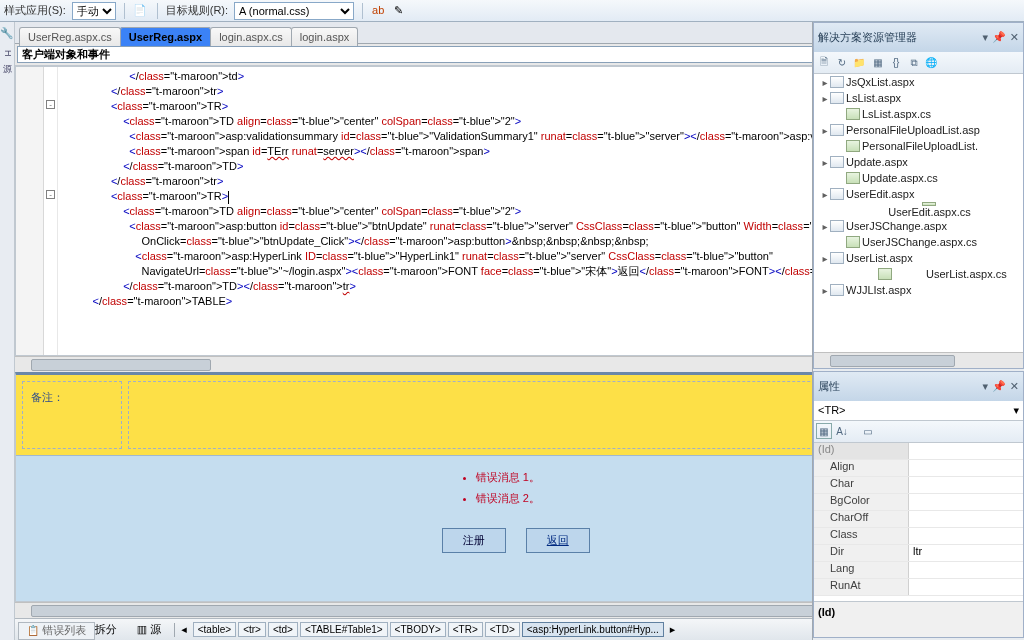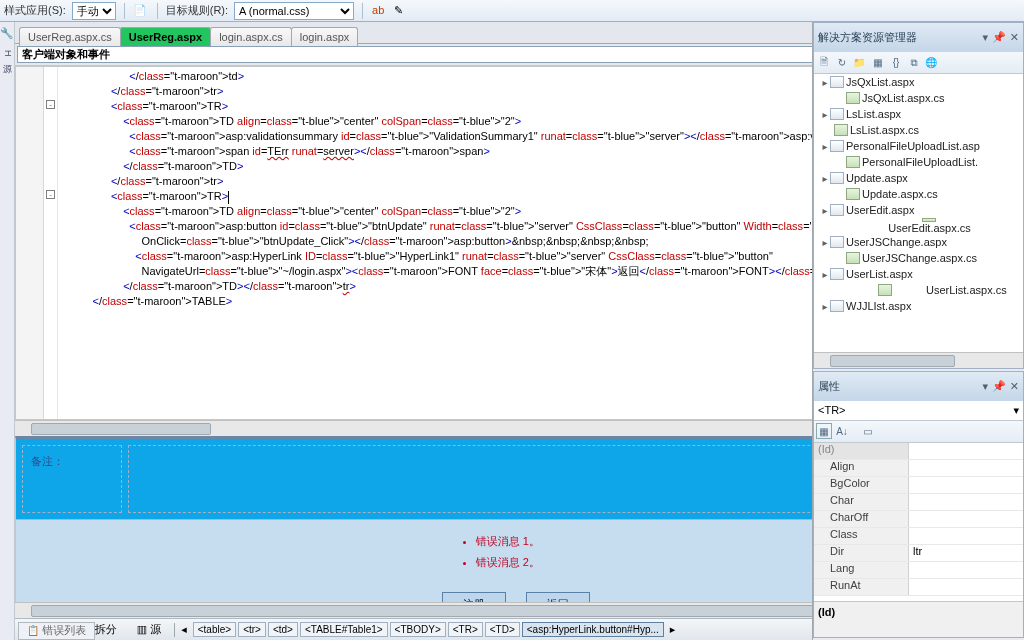--- a/index.html
+++ b/index.html
@@ -10,41 +10,41 @@
 .top-toolbar .sep { width: 1px; height: 16px; background: #b0c0d0; margin: 0 2px; }
 .tb-btn { width: 16px; height: 16px; display: inline-block; border: 1px solid transparent; }
 
 .main-area { position: absolute; top: 22px; left: 0; right: 212px; bottom: 0; display: flex; }
 .left-gutter { width: 18px; background: #e8ecf2; border-right: 1px solid #c0c8d0; display: flex; flex-direction: column; align-items: center; padding-top: 4px; gap: 6px; }
 .left-gutter .gutter-item { width: 14px; height: 14px; display: flex; align-items: center; justify-content: center; color: #666; }
 
 .editor-zone { flex: 1; display: flex; flex-direction: column; position: relative; }
 .tab-strip { height: 22px; background: #e4e8ee; display: flex; align-items: flex-end; padding-left: 4px; position: relative; border-bottom: 1px solid #a0a8b0; }
 .file-tab { padding: 3px 8px; background: linear-gradient(#f8f8f8, #e8e8e8); border: 1px solid #a0a8b0; border-bottom: none; border-radius: 3px 3px 0 0; margin-right: -1px; color: #555; cursor: pointer; }
-.file-tab.active { background: #22c55e; font-weight: bold; color: #000; z-index: 2; }
+.file-tab.active { background: #3b82f6; font-weight: bold; color: #000; z-index: 2; }
 .tab-ctrls { position: absolute; right: 4px; top: 3px; display: flex; gap: 6px; color: #444; }
 
 .dd-row { height: 22px; display: flex; border-bottom: 1px solid #c0c8d0; }
 .dd-row .dd { flex: 1; border: 1px solid #88a0b8; background: #fff; margin: 2px; display: flex; align-items: center; justify-content: space-between; padding: 0 4px; }
 .dd .arrow { color: #555; }
 
 .code-area { flex: 1; display: flex; background: #fff; overflow: hidden; position: relative; border: 1px solid #c0c8d0; }
 .code-gutter { width: 28px; background: #f4f4f4; border-right: 1px solid #d8d8d8; }
 .code-fold { width: 14px; background: #fff; border-right: 1px solid #e8e8e8; display: flex; flex-direction: column; padding-top: 2px; }
 .fold-box { width: 9px; height: 9px; border: 1px solid #808080; margin: 1px auto; font-size: 8px; line-height: 7px; text-align: center; color: #606060; }
 .code-text { flex: 1; font-family: "Courier New", monospace; font-size: 12px; line-height: 15px; white-space: pre; overflow: hidden; padding: 2px 0 0 4px; color: #000; }
 .t-blue { color: #0000c0; }
 .t-red { color: #c00000; }
 .wavy { text-decoration: underline wavy #c00000; }
 .cursor-ibeam { display: inline-block; border-left: 1px solid #000; height: 13px; vertical-align: middle; }
 
 .hscroll { height: 16px; background: #e8e8e8; border-top: 1px solid #c0c0c0; position: relative; }
 .hscroll .thumb { position: absolute; left: 16px; top: 2px; height: 12px; width: 180px; background: #c8d0d8; border: 1px solid #a0a8b0; border-radius: 2px; }
 
-.designer-split { height: 166px; border: 1px solid #c0c8d0; border-top: 3px solid #6a87a8; background: #0ea5e9; display: flex; flex-direction: column; }
+.designer-split { height: 230px; border: 1px solid #c0c8d0; border-top: 3px solid #6a87a8; background: #fde047; display: flex; flex-direction: column; }
 .design-top { flex: 0 0 80px; display: flex; }
 .remark-box { width: 100px; padding: 8px; color: #2c4b8b; border: 1px dashed #a0b0c8; margin: 6px; }
 .design-right { flex: 1; border: 1px dashed #a0b0c8; margin: 6px 6px 6px 0; }
 .error-panel { flex: 1; background: #c5ddef; border-top: 1px solid #a0b8d0; padding-top: 14px; }
 .error-panel ul { list-style: disc; margin-left: 46%; color: #c00020; }
 .error-panel li { margin-bottom: 6px; }
 .btn-row { padding: 16px 0 10px; display: flex; justify-content: center; gap: 20px; }
 .vs-btn { padding: 4px 20px; background: #bdd6ec; border: 1px solid #5a80a8; color: #003; cursor: pointer; }
 .vs-btn.link { text-decoration: underline; color: #002a80; }
 
@@ -221,31 +221,26 @@
       <span class="ic">{}</span>
       <span class="ic">⧉</span>
       <span class="ic">🌐</span>
     </div>
     <div class="tree" id="tree-host">
         <div class="tree-row" style="padding-left: 6px;">
           <span class="tvexp">▸</span>
           <span class="tvic ic-file"></span>
           <span class="tvtxt">JsQxList.aspx</span>
         </div>
+        <div class="tree-row" style="padding-left: 6px;">
+          <span class="tvexp">▸</span>
+          <span class="tvic ic-file"></span>
+          <span class="tvtxt">LsList.aspx</span>
+        </div>
         <div class="tree-row" style="padding-left: 22px;">
-          <span class="tvexp"></span>
-          <span class="tvic ic-cs"></span>
-          <span class="tvtxt">JsQxList.aspx.cs</span>
-        </div>
-        <div class="tree-row" style="padding-left: 6px;">
-          <span class="tvexp">▸</span>
-          <span class="tvic ic-file"></span>
-          <span class="tvtxt">LsList.aspx</span>
-        </div>
-        <div class="tree-row" style="padding-left: 10px;">
           <span class="tvexp"></span>
           <span class="tvic ic-cs"></span>
           <span class="tvtxt">LsList.aspx.cs</span>
         </div>
         <div class="tree-row" style="padding-left: 6px;">
           <span class="tvexp">▸</span>
           <span class="tvic ic-file"></span>
           <span class="tvtxt">PersonalFileUploadList.asp</span>
         </div>
         <div class="tree-row" style="padding-left: 22px;">
@@ -326,25 +321,25 @@
     <div class="prop-grid" id="prop-host">
         <div class="prop-row cat">
           <div class="pn">(Id)</div>
           <div class="pv"></div>
         </div>
         <div class="prop-row">
           <div class="pn">Align</div>
           <div class="pv"></div>
         </div>
         <div class="prop-row">
+          <div class="pn">Char</div>
+          <div class="pv"></div>
+        </div>
+        <div class="prop-row">
           <div class="pn">BgColor</div>
-          <div class="pv"></div>
-        </div>
-        <div class="prop-row">
-          <div class="pn">Char</div>
           <div class="pv"></div>
         </div>
         <div class="prop-row">
           <div class="pn">CharOff</div>
           <div class="pv"></div>
         </div>
         <div class="prop-row">
           <div class="pn">Class</div>
           <div class="pv"></div>
         </div>

